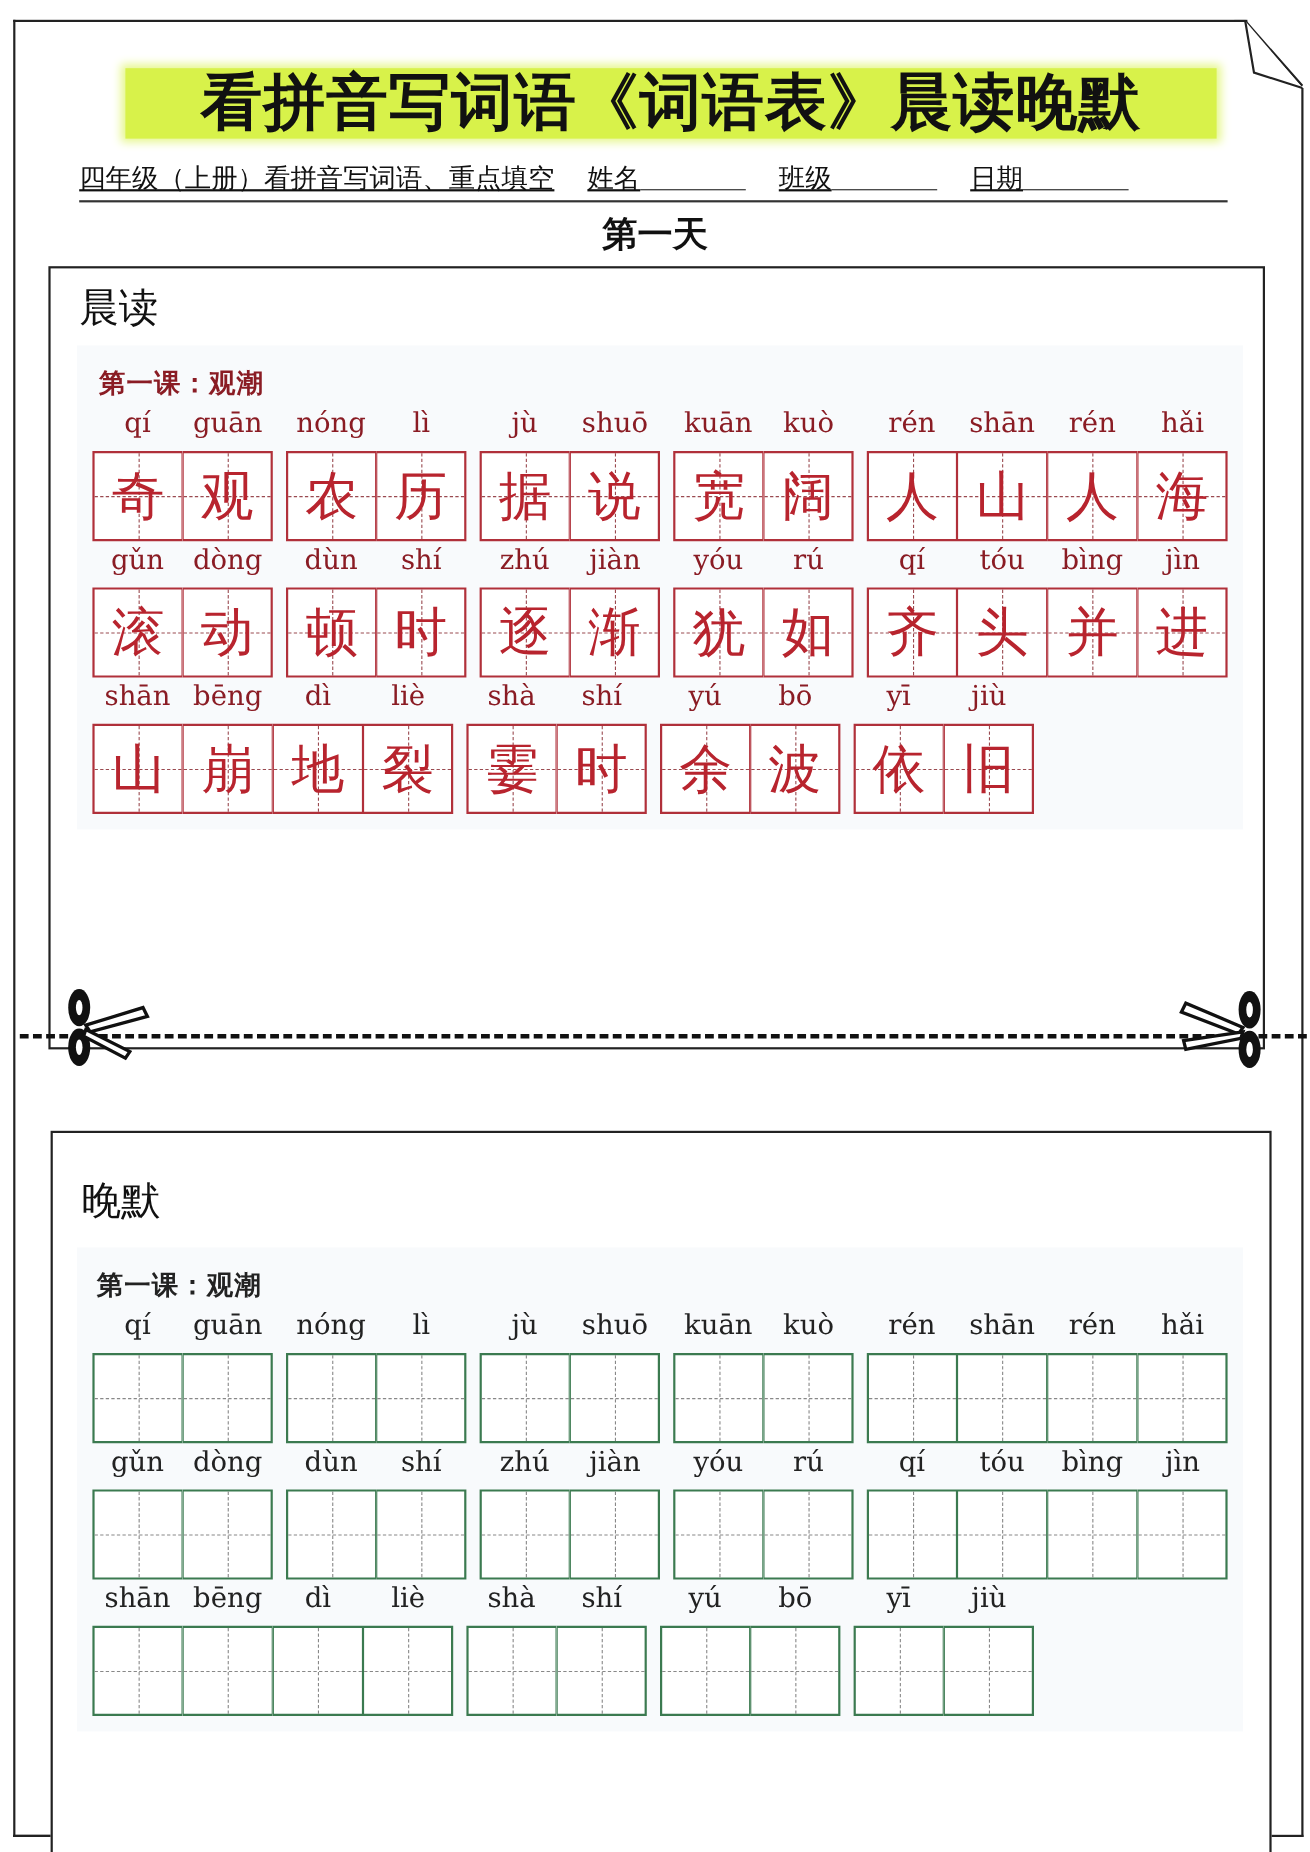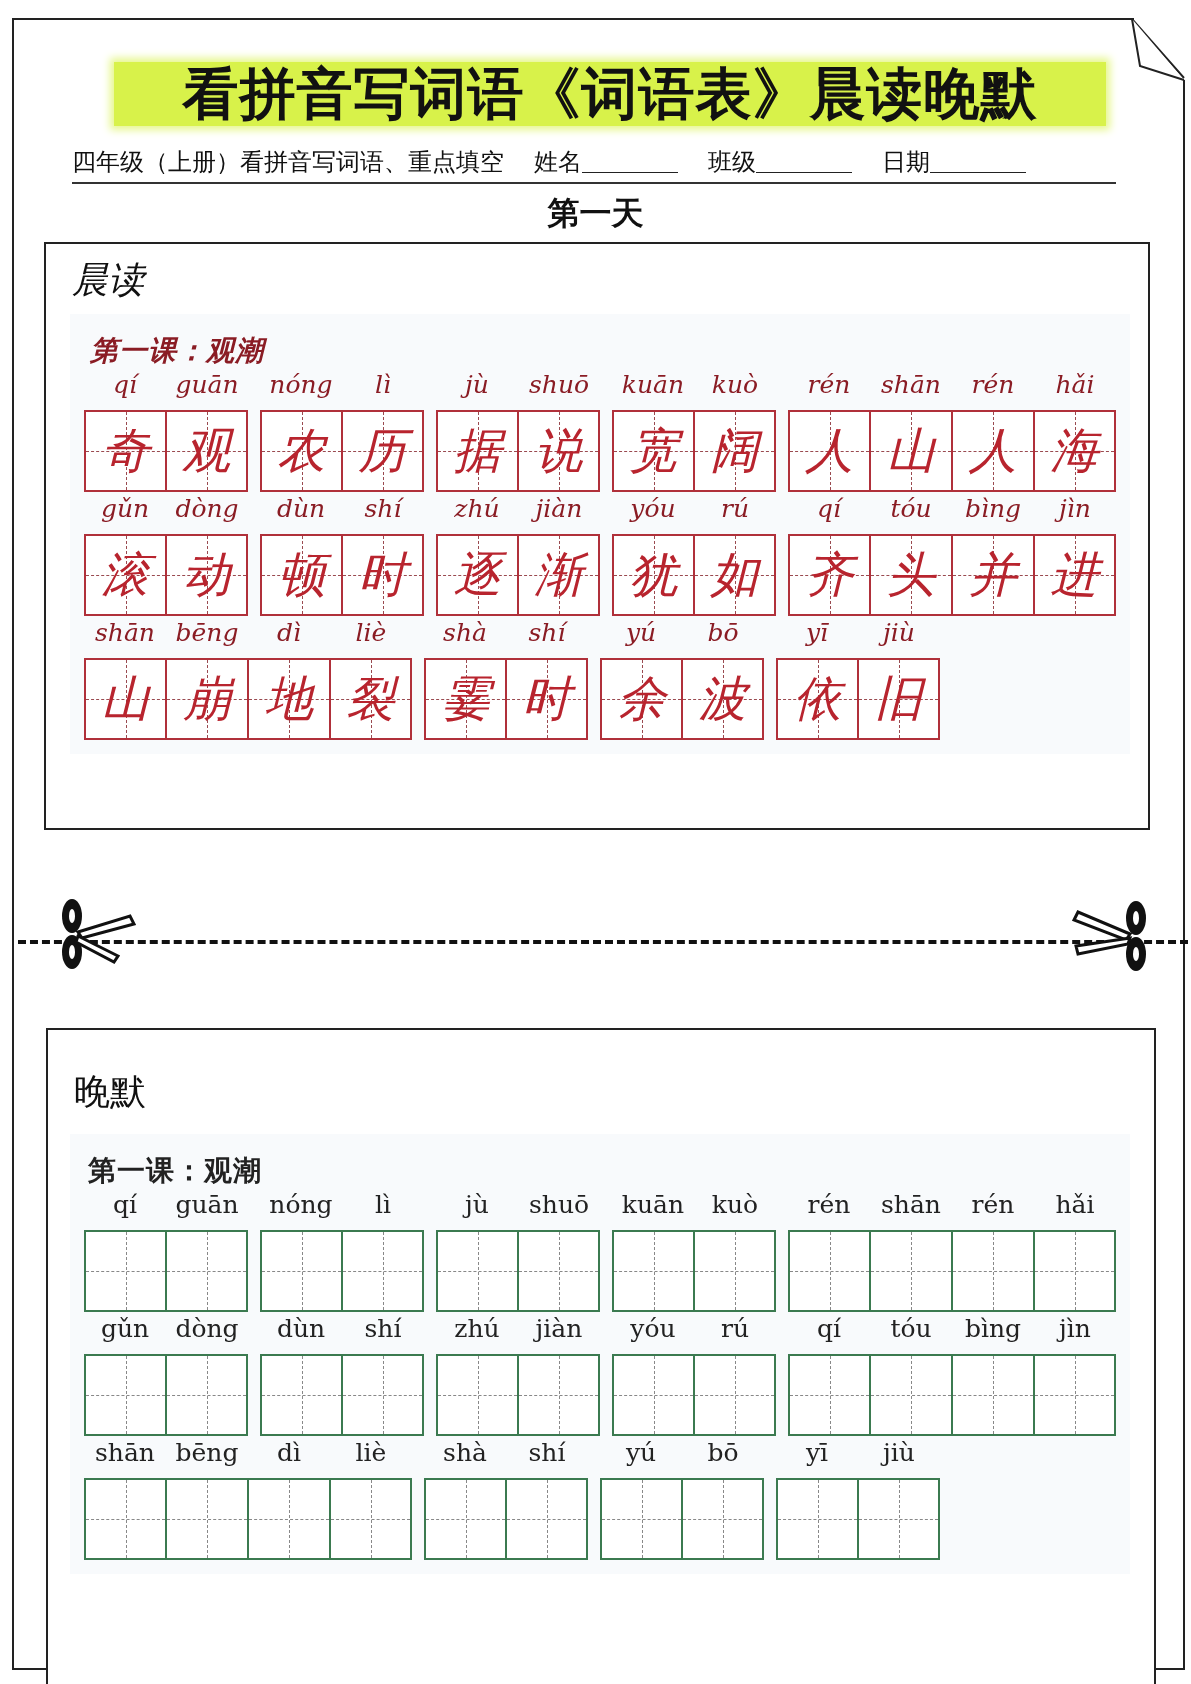--- a/index.html
+++ b/index.html
@@ -11,28 +11,28 @@
   .page-right { position:absolute; left:1183px; top:80px; width:0; height:1590px; border-left:2px solid #222; }
   .page-bottom { position:absolute; left:12px; top:1668px; width:1173px; border-top:2px solid #222; }
   .fold { position:absolute; left:1122px; top:18px; }
   .title-band { position:absolute; left:114px; top:62px; width:992px; height:64px;
                 background:#d8f24a; box-shadow:0 0 8px 4px #e6f78c; }
   .title { position:absolute; left:114px; top:58px; width:992px; text-align:center;
            font-family:"DejaVu Sans","Liberation Sans",sans-serif; font-weight:bold; font-size:56px;
            letter-spacing:1px; color:#111; line-height:72px; }
   .subline { position:absolute; left:72px; top:142px; width:1044px; height:40px;
              font-family:"DejaVu Sans","Liberation Sans",sans-serif; font-size:24px; color:#111;
-             border-bottom:2px solid #333; display:flex; align-items:center; }
+             border-bottom:2px solid #333; display:flex; align-items:center;text-decoration:underline; }
   .subline .sp { display:inline-block; }
   .blank { display:inline-block; width:96px; border-bottom:1.5px solid #222; height:20px; margin-right:30px; }
   .day { position:absolute; left:0; width:1191px; top:192px; text-align:center;
          font-family:"DejaVu Sans","Liberation Sans",sans-serif; font-weight:bold; font-size:32px; }
   .box { position:absolute; border:2px solid #222; box-sizing:border-box; background:#fff; }
   .box-label { position:absolute; font-size:36px; font-family:"DejaVu Serif","Liberation Serif",serif; }
-  .lesson { position:absolute; font-size:28px; font-weight:bold; letter-spacing:1px;text-align:right; }
+  .lesson { position:absolute; font-size:24px; font-weight:bold; letter-spacing:1px;text-align:right; }
   .panel { position:absolute; background:#f8fafc; }
   .grp { position:absolute; display:flex; }
   .cellwrap { position:relative; width:82px; }
   .py { position:absolute; top:-40px; left:0; width:82px; text-align:center; font-size:25px;
         font-family:"DejaVu Serif","Liberation Serif",serif; }
   .cell { width:82px; height:82px; box-sizing:border-box; position:relative; background:#fff; }
   .cell .h { position:absolute; left:0; right:0; top:50%; border-top:1.5px dashed; }
   .cell .v { position:absolute; top:0; bottom:0; left:50%; border-left:1.5px dashed; }
   .cell .ch { position:absolute; left:0; right:0; top:0; bottom:0; display:flex;
               align-items:center; justify-content:center; font-size:48px;
@@ -69,21 +69,21 @@
   <span class="sp">姓名</span>
   <span class="blank"></span>
   <span class="sp">班级</span>
   <span class="blank"></span>
   <span class="sp">日期</span>
   <span class="blank" style="margin-right:0"></span>
 </div>
 
 <div class="day">第一天</div>
 
-<div class="box" style="left:44px;top:242px;width:1106px;height:588px;font-style:italic;">
+<div class="box" style="left:44px;top:242px;width:1106px;height:712px;">
   <div class="box-label" style="left:26px;top:12px;">晨读</div>
   <div class="panel red" id="morning-panel" style="left:24px;top:70px;width:1060px;height:440px;">
     <div class="lesson" style="left:20px;top:18px;">第一课：观潮</div>
   <div class="grp" style="left: 14px; top: 96px;">
         <div class="cellwrap">
           <div class="py">qí</div>
           <div class="cell">
             <div class="h"></div>
             <div class="v"></div>
             <div class="ch">奇</div>

